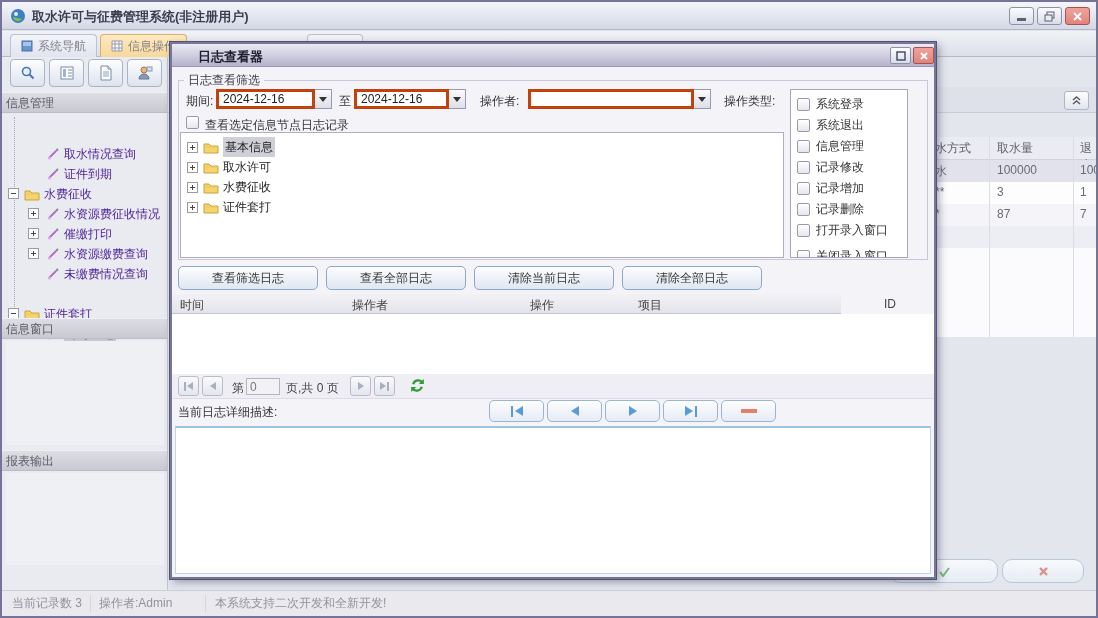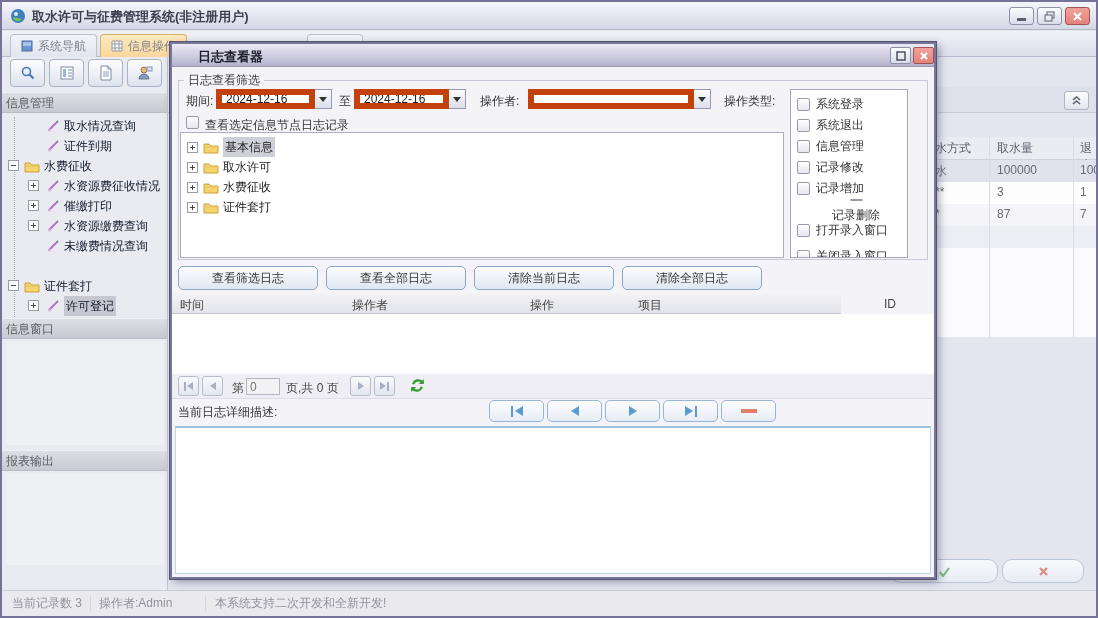--- a/index.html
+++ b/index.html
@@ -18,21 +18,21 @@
   .tabbar{position:absolute;left:0;top:29px;width:1094px;height:26px;background:linear-gradient(#f0f2f7,#dcdfe9);border-bottom:1px solid #b6b9c9;}
   .tab{position:absolute;top:3px;height:23px;border:1px solid #bcc0cf;border-bottom:none;border-radius:4px 4px 0 0;background:linear-gradient(#f2f4f8,#e2e5ee);display:flex;align-items:center;gap:5px;padding:0 10px;color:#82828e;}
   .tab.active{background:linear-gradient(#fdeac0,var(--active-tab,#f8d79b));border-color:#d8b070;}
   .tab-ic{width:12px;height:12px;display:inline-block;}
 
   
   .sidebar{position:absolute;left:0;top:55px;width:166px;height:533px;background:#e9ebf1;border-right:1px solid #c3c5d2;overflow:hidden;}
   .tbtn{position:absolute;top:2px;width:35px;height:28px;border:1px solid #a9b4c8;border-radius:4px;background:linear-gradient(#fdfdfe,#dde3ee);display:flex;align-items:center;justify-content:center;}
   .phead{position:absolute;left:0;width:166px;height:21px;background:linear-gradient(#dddde3,#c9c9d2);border-top:1px solid #eef0f4;border-bottom:1px solid #bcbcc6;color:#5b5b66;line-height:20px;padding-left:4px;}
   .pbody{position:absolute;left:4px;width:158px;background:#eef0f4;}
-  .s-row{position:absolute;left:0;width:166px;height:20px;line-height:20px;color:#0f172a;white-space:nowrap;}
+  .s-row{position:absolute;left:0;width:166px;height:20px;line-height:20px;color:#4c1d95;white-space:nowrap;margin-top:28px;}
   .s-row .lbl{position:absolute;top:0;}
   .s-row .lbl.sel{background:var(--selected-gray,#c7c7d1);padding:0 2px;}
   .expander{position:absolute;top:4px;width:11px;height:11px;border:1px solid #9a9aa8;background:#fff;}
   .expander .h{position:absolute;left:2px;top:4px;width:5px;height:1px;background:#444;}
   .expander .v{position:absolute;left:4px;top:2px;width:1px;height:5px;background:#444;}
   .node-ic{position:absolute;top:3px;width:14px;height:14px;}
   .tree-spine{position:absolute;border-left:1px dotted #a8a8b4;}
 
   
   .rightarea{position:absolute;left:166px;top:55px;width:932px;height:533px;background:#e4e6ee;overflow:hidden;}
@@ -54,21 +54,21 @@
   
   .dialog{position:absolute;left:168px;top:40px;width:766px;height:537px;border:2px solid #77759a;outline:1px solid #55536e;background:#f4f3f8;box-shadow:3px 3px 8px rgba(50,50,80,.45);}
   .dlg-title{position:absolute;left:0;top:0;width:762px;height:23px;background:linear-gradient(var(--dialog-title-from,#eceaf4),var(--dialog-title-to,#b5b3cc));border-bottom:1px solid #9a98b4;}
   .dlg-title .txt{position:absolute;left:26px;top:4px;font-size:13px;font-weight:700;color:#1e1e2c;}
   .dbtn{position:absolute;top:3px;width:21px;height:17px;border:1px solid #8e91a5;border-radius:2px;background:linear-gradient(#fbfcfe,#d9dde9);display:flex;align-items:center;justify-content:center;}
   .dbtn.red{background:linear-gradient(#f0a29a,var(--close-red,#e2837c));border-color:#a05552;}
 
   .groupbox{position:absolute;left:6px;top:36px;width:750px;height:180px;border:1px solid #c9c7d8;}
   .legend{position:absolute;left:12px;top:28px;background:#f4f3f8;padding:0 4px;color:#3a3a44;z-index:2;}
   .flabel{position:absolute;color:#333;}
-  .tinput{position:absolute;height:20px;border:6px solid #c2410c;background:#fff;font-size:12px;padding:0 4px;color:#222;font-family:"Liberation Sans",sans-serif;}
+  .tinput{position:absolute;height:20px;border:3px solid #c2410c;background:#fff;font-size:12px;padding:0 4px;color:#222;font-family:"Liberation Sans",sans-serif;}
   .combo-arrow{position:absolute;width:17px;height:20px;border:1px solid #9a98b0;border-left:none;background:linear-gradient(#fbfbfd,#dcdfe8);display:flex;align-items:center;justify-content:center;}
   .chev-down{width:0;height:0;border-left:4px solid transparent;border-right:4px solid transparent;border-top:5px solid #333;}
   .chk{display:inline-block;width:13px;height:13px;border:1px solid #9a98ac;border-radius:2px;background:linear-gradient(#ffffff,#e6e6ec);box-shadow:inset 0 1px 1px #fff;}
   .listbox{position:absolute;left:618px;top:45px;width:118px;height:169px;border:1px solid #a8a6bc;background:#fff;overflow:hidden;}
   .lb-row{position:absolute;left:6px;width:118px;height:21px;display:flex;align-items:center;gap:6px;color:#333;}
   .treebox{position:absolute;left:8px;top:88px;width:604px;height:126px;border:1px solid #b0aec4;background:#fff;}
   .d-tree-row{position:absolute;left:0;width:600px;height:20px;line-height:20px;color:#222;}
   .folder-ic{position:absolute;top:2px;width:16px;height:13px;}
   .d-lbl{position:absolute;top:0;}
   .d-lbl.sel{background:#cfcfd8;padding:0 2px;}
@@ -427,21 +427,21 @@
           <span>信息管理</span>
         </div>
       <div class="lb-row" style="top:67px;">
           <span class="chk"></span>
           <span>记录修改</span>
         </div>
       <div class="lb-row" style="top:88px;font-family:Liberation Mono, monospace;">
           <span class="chk"></span>
           <span>记录增加</span>
         </div>
-      <div class="lb-row" style="top:109px;flex-direction:column;">
+      <div class="lb-row" style="top:109px;">
           <span class="chk"></span>
           <span>记录删除</span>
         </div>
       <div class="lb-row" style="top:130px;">
           <span class="chk"></span>
           <span>打开录入窗口</span>
         </div>
       <div class="lb-row" style="top:156px;">
           <span class="chk"></span>
           <span>关闭录入窗口</span>

